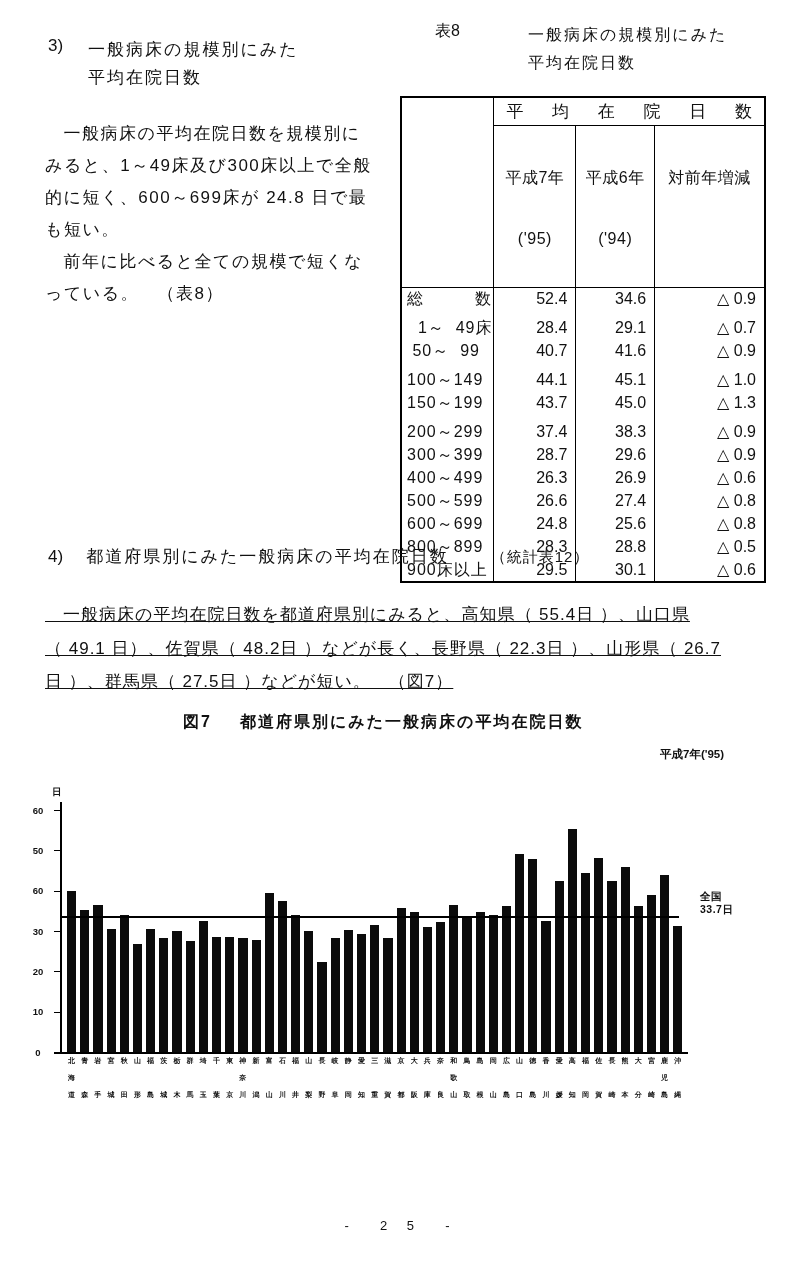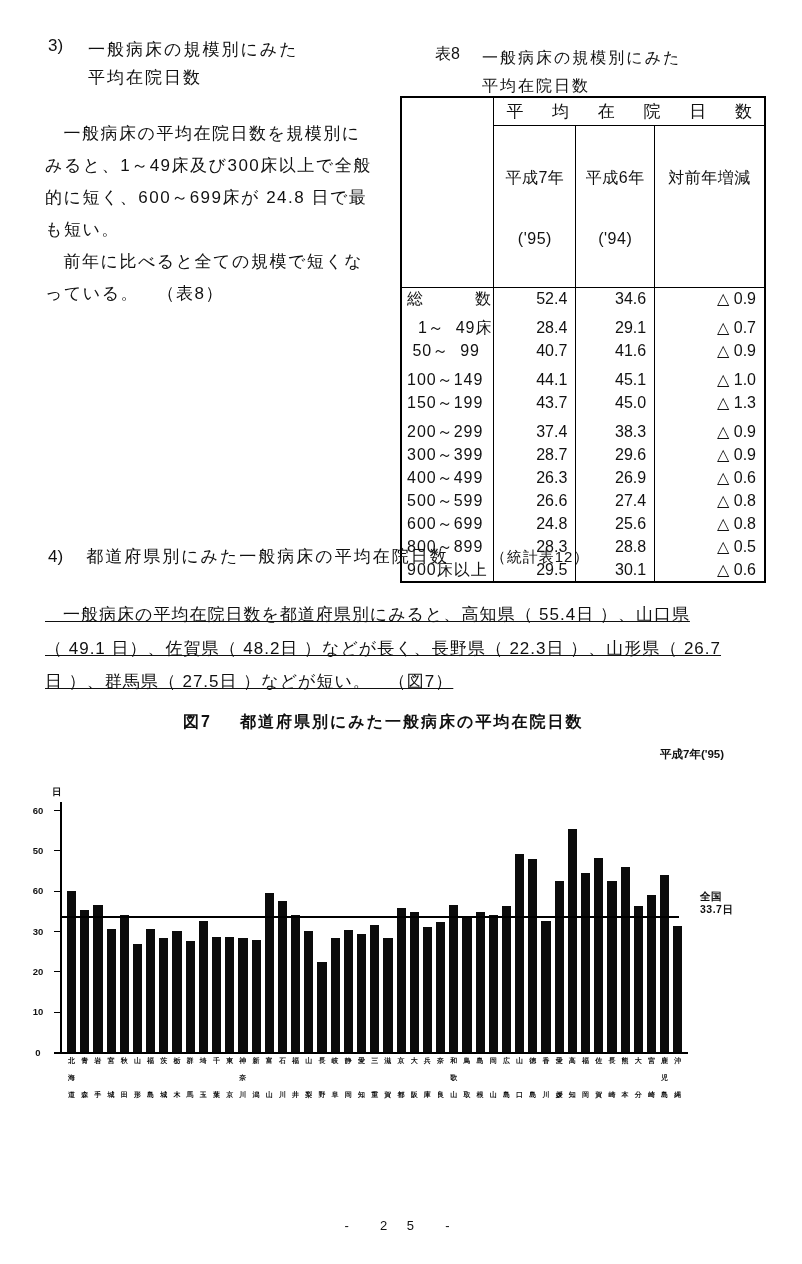--- a/index.html
+++ b/index.html
@@ -11,21 +11,21 @@
     font-family:"Liberation Sans","DejaVu Sans",sans-serif;
     overflow:hidden;
   }
   
   .sec3-head { position:absolute; left:48px; top:36px; display:flex; }
   .sec-num { font-size:17px; width:40px; }
   .sec3-title div { font-size:17px; letter-spacing:2px; line-height:28px; }
   .sec3-para { position:absolute; left:45px; top:118px; width:356px; }
   .sec3-para .tline { font-size:17px; letter-spacing:1.5px; line-height:32px; white-space:pre; }
   
-  .tbl-caption { position:absolute; left:435px; top:44px; display:flex; }
+  .tbl-caption { position:absolute; left:435px; top:21px; display:flex;gap:46px; }
   .tbl-caption .cap-label { font-size:16px; margin-right:22px; }
   .tbl-caption .cap-lines div { font-size:16px; letter-spacing:2px; line-height:28px; }
   
   table.t8 {
     position:absolute; left:400px; top:96px; width:366px;
     border-collapse:collapse; border:2px solid #000;
     font-size:16px;
   }
   table.t8 th, table.t8 td { font-weight:normal; white-space:pre; }
   table.t8 col.c-lbl { width:108px; }

